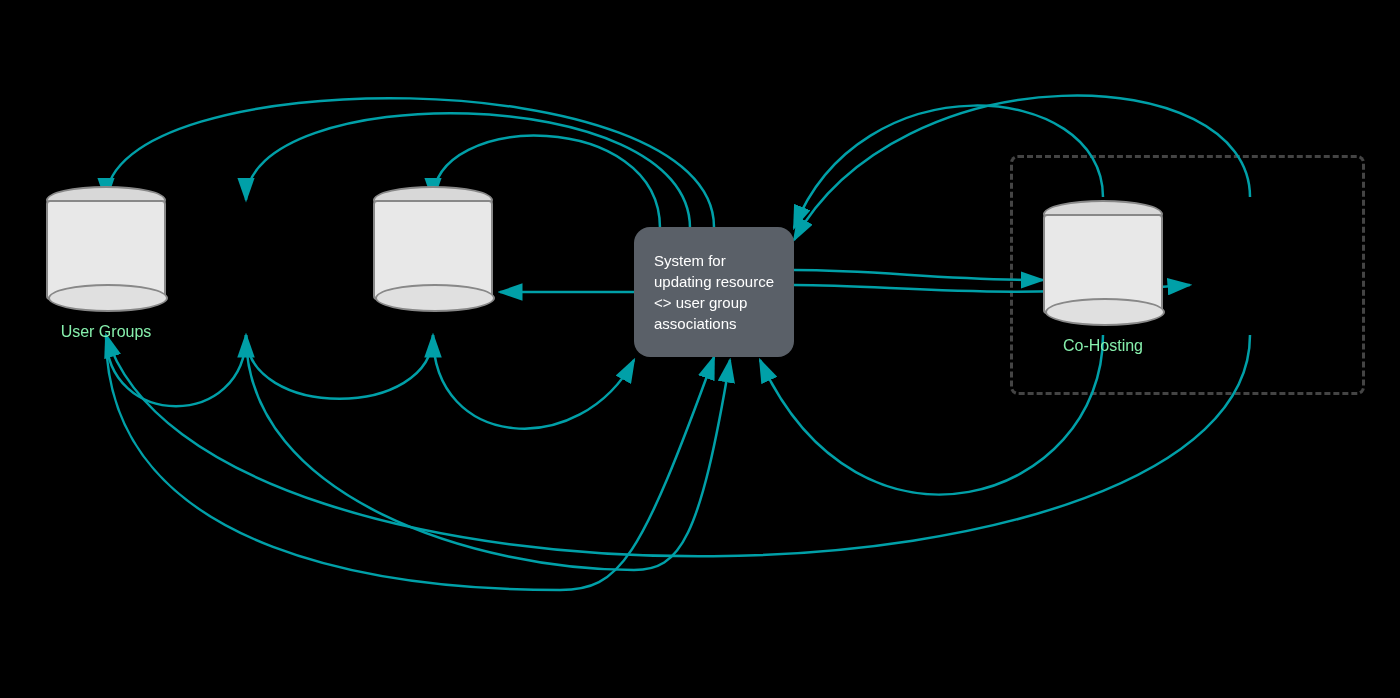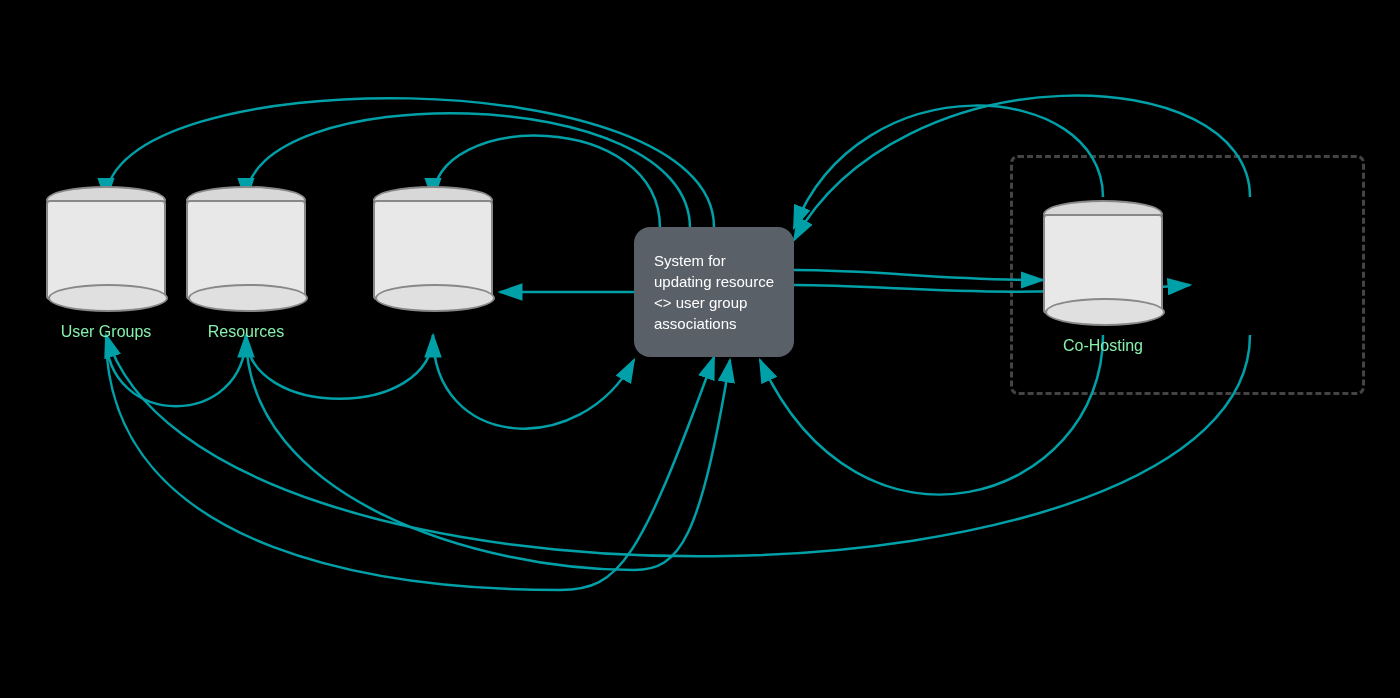--- a/index.html
+++ b/index.html
@@ -159,29 +159,20 @@
   <div class="db-shape" style="left:46px; top:200px;">
     <div class="db-cylinder">
       <div class="db-top"></div>
       <div class="db-body">
         <div class="db-bottom-ellipse"></div>
       </div>
     </div>
     <div class="db-label">User Groups</div>
   </div>
 
-  <div class="db-shape" style="left:186px; top:200px;">
-    <div class="db-cylinder">
-      <div class="db-top"></div>
-      <div class="db-body">
-        <div class="db-bottom-ellipse"></div>
-      </div>
-    </div>
-    <div class="db-label">Resources</div>
-  </div>
 
   <div class="db-shape" style="left:373px; top:200px;">
     <div class="db-cylinder">
       <div class="db-top"></div>
       <div class="db-body">
         <div class="db-bottom-ellipse"></div>
       </div>
     </div>
   </div>
 

